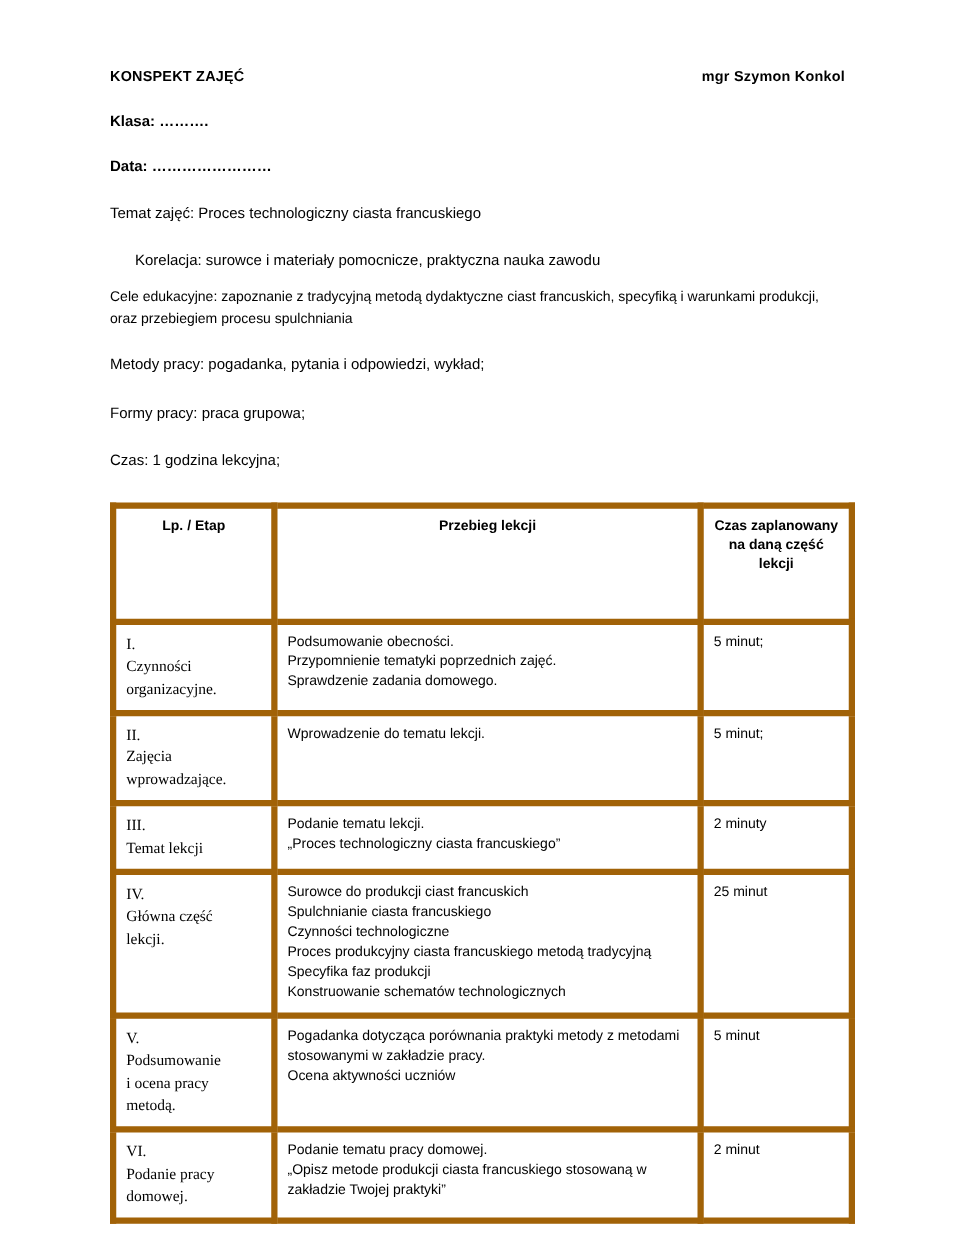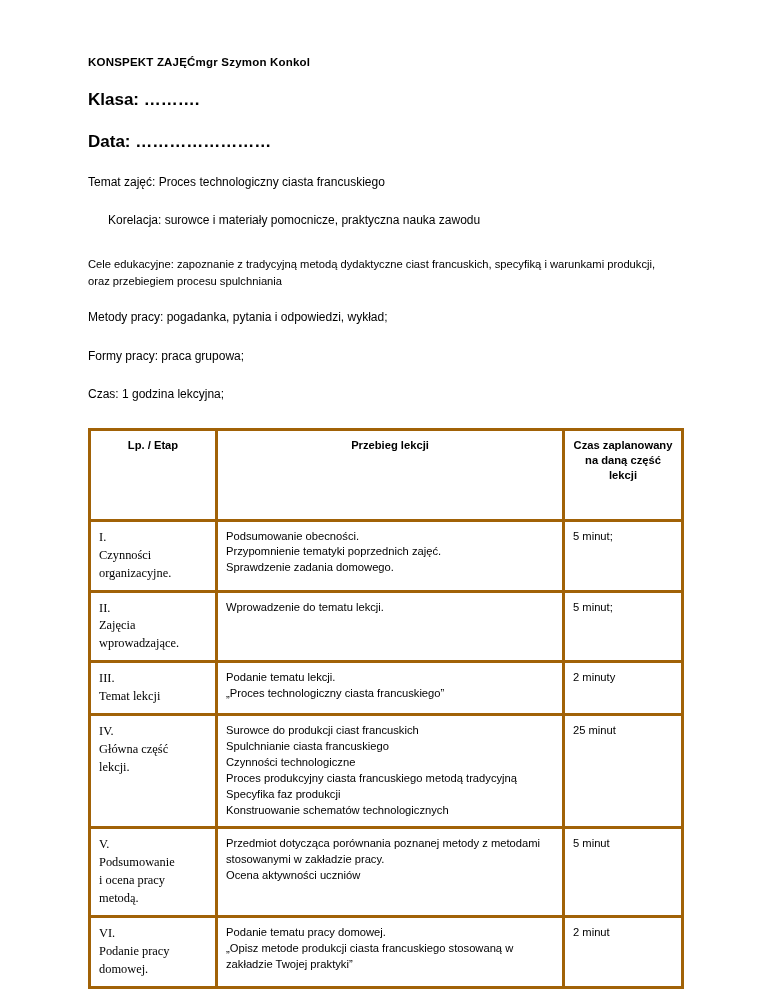--- a/index.html
+++ b/index.html
@@ -16,55 +16,55 @@
   }
   .page {
     position: relative;
     width: 768px;
     height: 994px;
     box-sizing: border-box;
     padding: 56px 84px 0 88px;
   }
   .header-row {
     display: flex;
-    justify-content: flex-start;
+    justify-content: space-between;
     align-items: baseline;
     font-size: 11.5px;
     font-weight: bold;
     margin-bottom: 22px;
   }
   .header-title { letter-spacing: 0.2px; }
   .header-author { letter-spacing: 0.2px; padding-right: 8px; }
 
   .meta-line {
-    font-size: 17px;
+    font-size: 12px;
     font-weight: bold;
     margin: 0 0 22px 0;
   }
   .info-line {
     font-size: 12px;
     margin: 0 0 21px 0;
     line-height: 1.45;
   }
-  .info-line.tight { margin-bottom: 26px; padding-left: 20px; }
+  .info-line.tight { margin-bottom: 12px; padding-left: 20px; }
   .info-block {
     font-size: 11.2px;
     margin: 0 0 20px 0;
     line-height: 1.5;
     max-width: 590px;
   }
 
   table.lesson-table {
     border-collapse: collapse;
     width: 100%;
     margin-top: 24px;
     table-layout: fixed;
   }
   table.lesson-table td, table.lesson-table th {
-    border: 3px solid #a16207;
+    border: 5px solid #a16207;
     vertical-align: top;
     padding: 7px 8px 7px 8px;
     margin-left: 24px;
   }
   thead th {
     text-align: center;
     font-size: 11.2px;
     font-weight: bold;
     vertical-align: middle;
     height: 74px;
@@ -186,21 +186,21 @@
       </tr>
 
       <tr class="row-h5">
         <td class="stage cell-lines">
           <span>V.</span>
           <span>Podsumowanie</span>
           <span>i ocena pracy</span>
           <span>metodą.</span>
         </td>
         <td class="content cell-lines">
-          <span>Przedmiot dotycząca porównania poznanej metody z metodami stosowanymi w zakładzie pracy.</span>
+          <span>Pogadanka dotycząca porównania praktyki metody z metodami stosowanymi w zakładzie pracy.</span>
           <span>Ocena aktywności uczniów</span>
         </td>
         <td class="time pad-top-lg">5 minut</td>
       </tr>
 
       <tr class="row-h6">
         <td class="stage cell-lines">
           <span>VI.</span>
           <span>Podanie pracy</span>
           <span>domowej.</span>

